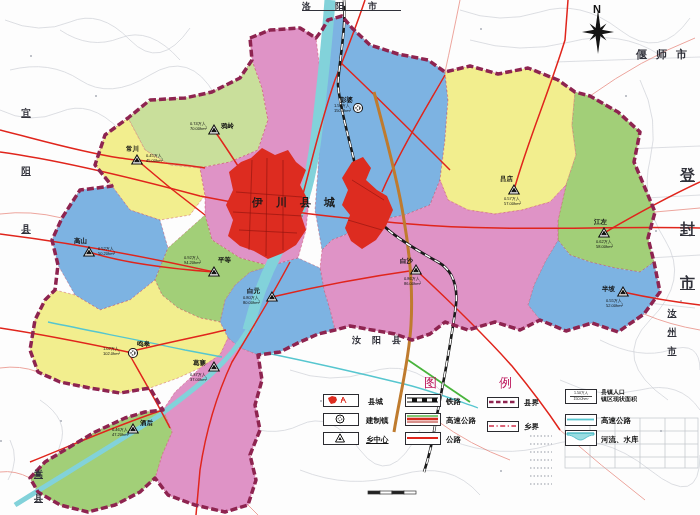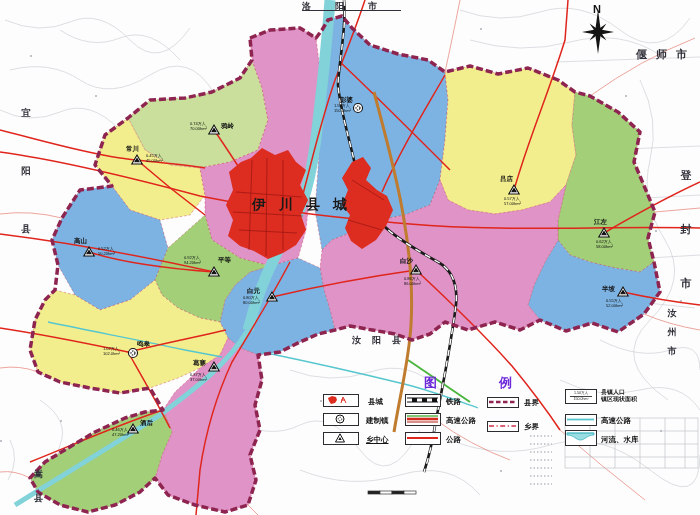--- a/index.html
+++ b/index.html
@@ -1,28 +1,28 @@
 <!DOCTYPE html>
 <html><head>
 <meta charset="utf-8">
 <style>
   html,body{margin:0;padding:0;background:#fff;}
   .screen{position:relative;width:700px;height:515px;overflow:hidden;background:#fdfdfd;
           font-family:"Liberation Sans","DejaVu Sans",sans-serif;color:#111;}
   svg{position:absolute;left:0;top:0;}
   .lbl{position:absolute;white-space:nowrap;line-height:1;}
   .neighbor{font-size:9px;font-weight:bold;color:#30313a;}
-  .v{white-space:normal;width:12px;word-break:break-all;text-align:center;}
-  .county-seat{font-size:14px;font-weight:bold;letter-spacing:13px;color:#1a1a1a;}
+  .v{white-space:normal;width:12px;word-break:break-all;text-align:center;text-decoration:underline;}
+  .county-seat{font-size:11px;font-weight:bold;letter-spacing:13px;color:#1a1a1a;}
   .town-name{font-size:6.5px;font-weight:bold;color:#101010;}
   .town-stats{font-size:4px;color:#101010;line-height:1.15;white-space:nowrap;}
   .compass-n{font-size:11px;font-weight:bold;color:#111;}
   
-  .lg-title{position:absolute;left:424px;top:374px;font-size:13px;font-weight:bold;
-            letter-spacing:62px;color:#6d28d9;}
+  .lg-title{position:absolute;left:424px;top:374px;font-size:13px;font-weight:normal;
+            letter-spacing:62px;color:#be185d;}
   .lg-box{position:absolute;width:36px;height:13px;border:1.4px solid #2b2b30;background:#fff;
           box-sizing:border-box;overflow:hidden;}
   .lg-box svg{position:static;display:block;}
   .lg-label{position:absolute;font-size:7.5px;font-weight:bold;color:#141414;white-space:nowrap;line-height:1.1;}
   .lg-label.small{font-size:6px;}
   .frac{width:100%;height:100%;display:flex;flex-direction:column;align-items:center;justify-content:center;
         font-size:3.6px;color:#222;line-height:1;}
   .frac .bar{width:22px;border-top:0.8px solid #444;margin:0.6px 0;}
 </style>
 </head>
@@ -218,21 +218,21 @@
       <path d="M-16,0 L0,-3 L16,0 L0,3 Z"></path>
       <path transform="rotate(45)" d="M0,-12 L2.2,0 L0,12 L-2.2,0 Z"></path>
       <path transform="rotate(-45)" d="M0,-12 L2.2,0 L0,12 L-2.2,0 Z"></path>
     </g>
   </svg>
 
   <div class="lbl compass-n" style="left:593px;top:4px;">N</div>
 
   <div class="lbl neighbor" style="left:302px;top:2px;letter-spacing:24px;text-decoration:underline;">洛阳市</div>
   <div class="lbl neighbor" style="left:636px;top:49px;letter-spacing:9px;font-size:11px;">偃师市</div>
-  <div class="lbl neighbor v" style="left:680px;top:148px;line-height:54px;font-size:11px;">登封市</div>
+  <div class="lbl neighbor v" style="left:680px;top:148px;line-height:54px;font-size:15px;">登封市</div>
   <div class="lbl neighbor v" style="left:666px;top:304px;line-height:19px;">汝州市</div>
   <div class="lbl neighbor" style="left:352px;top:336px;letter-spacing:11px;">汝阳县</div>
   <div class="lbl neighbor v" style="left:31px;top:462px;line-height:24px;text-align:right;">嵩县</div>
   <div class="lbl neighbor v" style="left:20px;top:84px;line-height:58px;font-size:9.5px;">宜阳县</div>
 
   <div class="lbl county-seat" style="left:252px;top:197px;">伊川县城</div>
 
   <div class="lbl town-name" style="left:340px;top:97px;">彭婆</div>
   <div class="lbl town-stats" style="left:334px;top:104px;">
       <div>1.50万人</div>

